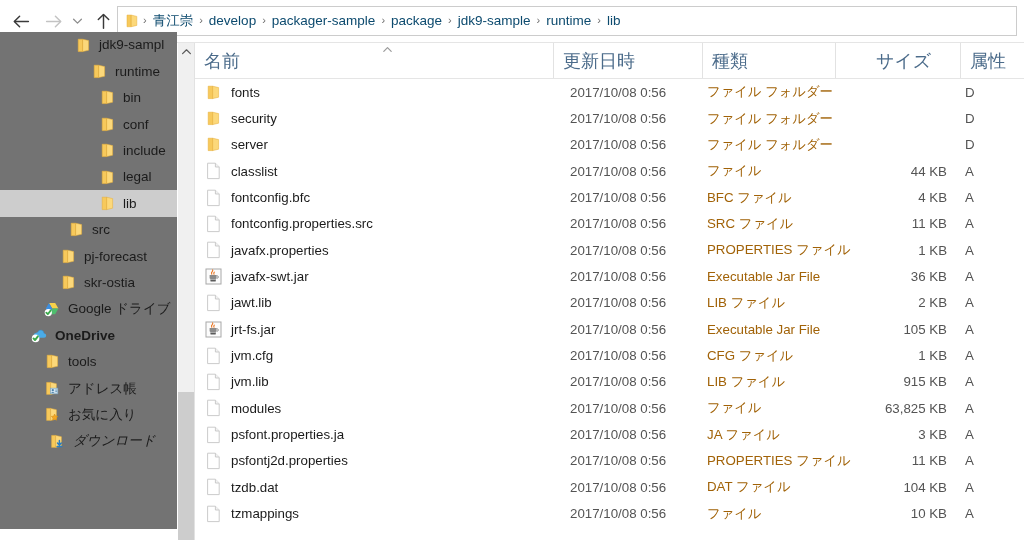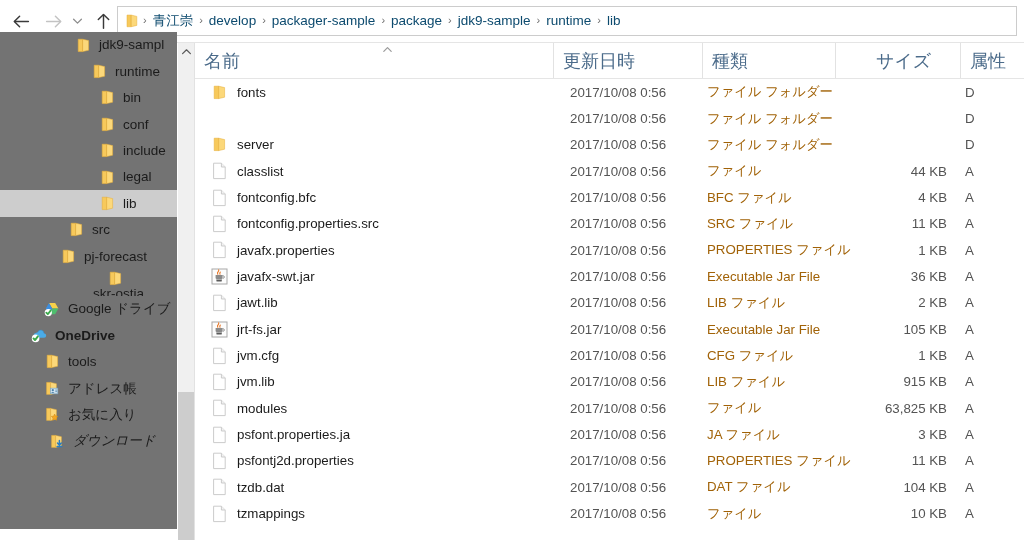--- a/index.html
+++ b/index.html
@@ -171,21 +171,21 @@
     color: #1b1b1b;
     cursor: default;
     white-space: nowrap;
   }
   .cell {
     position: absolute;
     top: 0; height: 26.35px;
     display: flex; align-items: center;
     overflow: hidden;
   }
-  .cell-name   { left: 16px; width: 350px; }
+  .cell-name   { left: 10px; width: 350px; }
   .cell-date   { left: 375px; width: 145px; color:#545454; }
   .cell-type   { left: 512px; width: 145px; color:#a16207; }
   .cell-size   { left: 645px; width: 107px; justify-content: flex-end; color:#545454; }
   .cell-attr   { left: 770px; width: 30px; color:#545454; }
 
   .row-ico {
     width: 17px; height: 18px;
     flex: 0 0 17px;
     margin-right: 9px;
     display: flex; align-items: center; justify-content: center;
@@ -347,21 +347,21 @@
         <span class="tree-ico">
           <svg width="17" height="17" viewBox="0 0 17 17">
             <path d="M3.2 2.2 L7.6 2.2 L7.6 14.6 L3.2 14.6 Z" fill="#f7c95b"></path>
             <path d="M7.6 2.2 L13.6 3.6 L13.6 13.2 L7.6 14.6 Z" fill="#fcd87a"></path>
             <path d="M3.2 2.2 L7.6 2.2 L7.6 14.6 L3.2 14.6 Z" fill="none" stroke="#e8b03c" stroke-width="0.55"></path>
             <path d="M7.6 2.2 L13.6 3.6 L13.6 13.2 L7.6 14.6 Z" fill="none" stroke="#e8b03c" stroke-width="0.55"></path>
           </svg>
         </span>
         <span class="tree-label">pj-forecast</span>
       </div>
-      <div class="tree-item" style="padding-left: 60px; flex-direction: column;">
+      <div class="tree-item" style="padding-left: 60px;">
         <span class="tree-ico">
           <svg width="17" height="17" viewBox="0 0 17 17">
             <path d="M3.2 2.2 L7.6 2.2 L7.6 14.6 L3.2 14.6 Z" fill="#f7c95b"></path>
             <path d="M7.6 2.2 L13.6 3.6 L13.6 13.2 L7.6 14.6 Z" fill="#fcd87a"></path>
             <path d="M3.2 2.2 L7.6 2.2 L7.6 14.6 L3.2 14.6 Z" fill="none" stroke="#e8b03c" stroke-width="0.55"></path>
             <path d="M7.6 2.2 L13.6 3.6 L13.6 13.2 L7.6 14.6 Z" fill="none" stroke="#e8b03c" stroke-width="0.55"></path>
           </svg>
         </span>
         <span class="tree-label">skr-ostia</span>
       </div>
@@ -481,20 +481,31 @@
               </svg>
             </span>
             <span class="row-name-text">fonts</span>
           </div>
           <div class="cell cell-date">2017/10/08 0:56</div>
           <div class="cell cell-type">ファイル フォルダー</div>
           <div class="cell cell-size"></div>
           <div class="cell cell-attr">D</div>
         </div>
         <div class="frow">
+          <div class="cell cell-name">
+            <span class="row-ico">
+              <svg width="17" height="17" viewBox="0 0 17 17">
+                <path d="M3.2 2.2 L7.6 2.2 L7.6 14.6 L3.2 14.6 Z" fill="#f7c95b"></path>
+                <path d="M7.6 2.2 L13.6 3.6 L13.6 13.2 L7.6 14.6 Z" fill="#fcd87a"></path>
+                <path d="M3.2 2.2 L7.6 2.2 L7.6 14.6 L3.2 14.6 Z" fill="none" stroke="#e8b03c" stroke-width="0.55"></path>
+                <path d="M7.6 2.2 L13.6 3.6 L13.6 13.2 L7.6 14.6 Z" fill="none" stroke="#e8b03c" stroke-width="0.55"></path>
+              </svg>
+            </span>
+            <span class="row-name-text">security</span>
+          </div>
           <div class="cell cell-date">2017/10/08 0:56</div>
           <div class="cell cell-type">ファイル フォルダー</div>
           <div class="cell cell-size"></div>
           <div class="cell cell-attr">D</div>
         </div>
         <div class="frow">
           <div class="cell cell-name">
             <span class="row-ico">
               <svg width="17" height="17" viewBox="0 0 17 17">
                 <path d="M3.2 2.2 L7.6 2.2 L7.6 14.6 L3.2 14.6 Z" fill="#f7c95b"></path>

